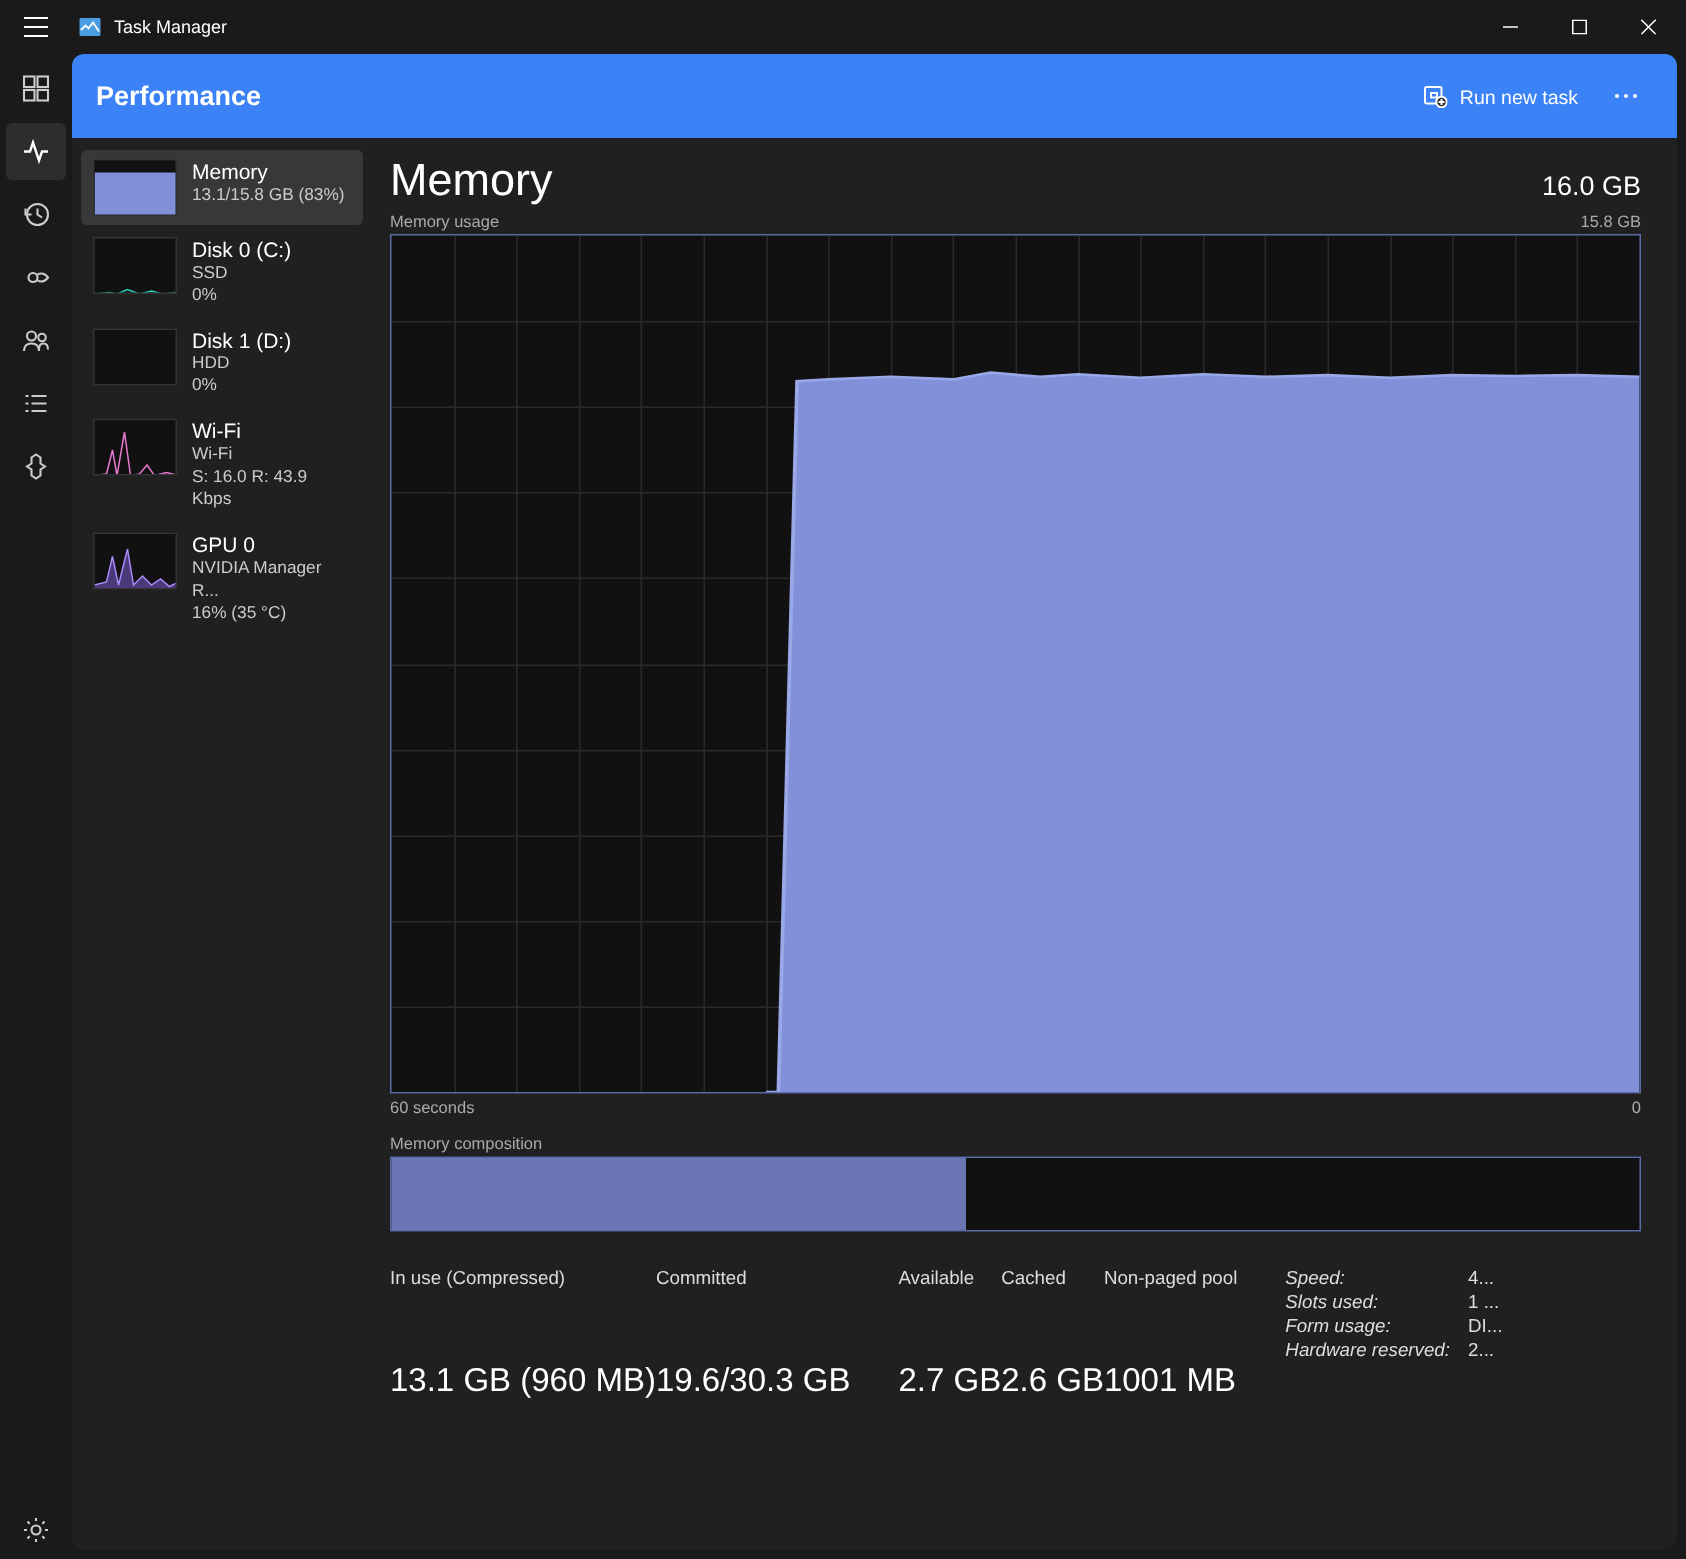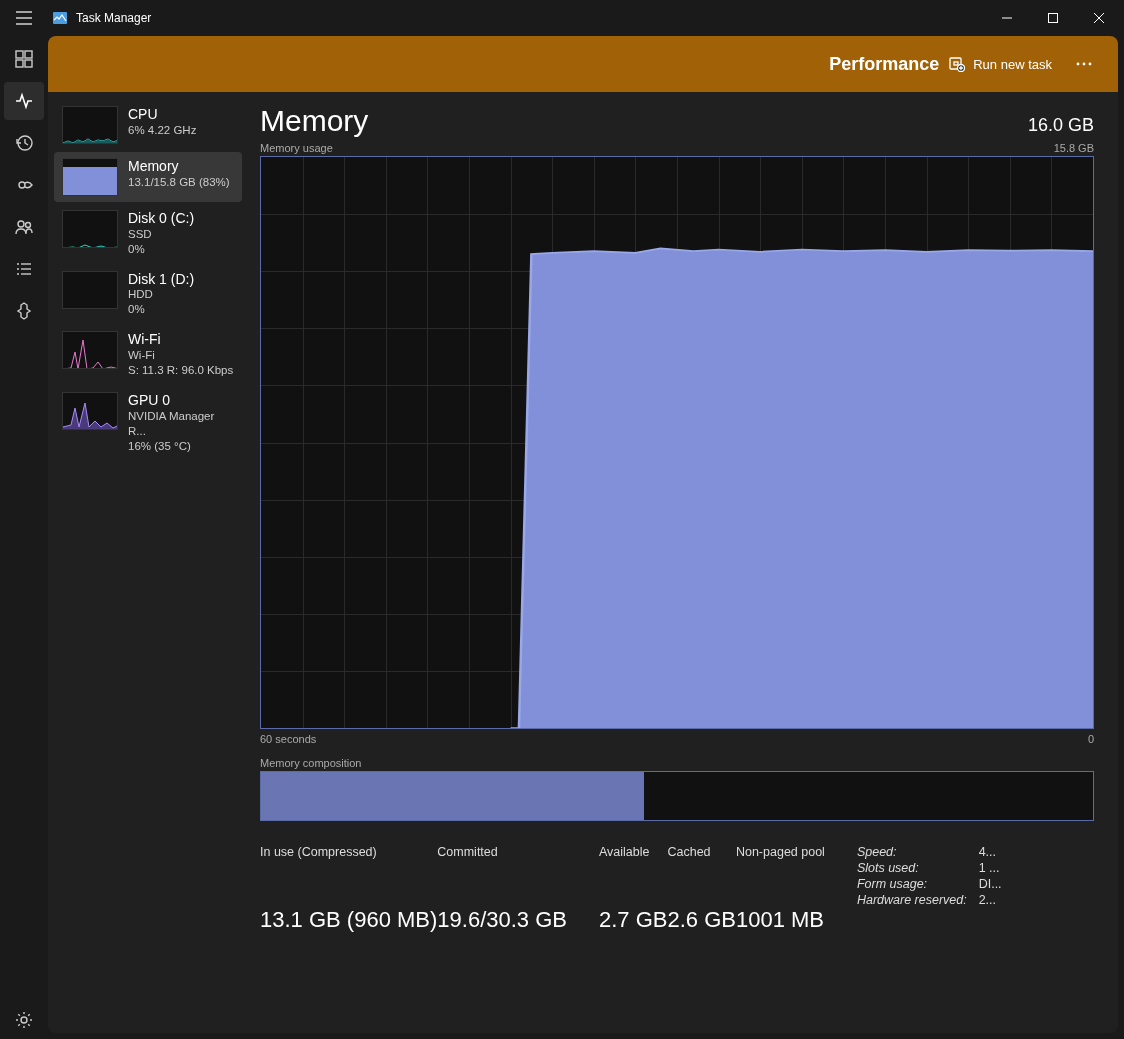--- a/index.html
+++ b/index.html
@@ -9,21 +9,21 @@
 .titlebar-icon { margin-left: 6px; margin-right: 8px; }
 .titlebar-title { font-size: 12px; flex: 1; }
 .win-controls { display: flex; height: 100%; }
 .win-btn { width: 46px; display: flex; align-items: center; justify-content: center; cursor: pointer; }
 .app { display: flex; height: calc(100% - 36px); }
 .nav { width: 48px; display: flex; flex-direction: column; align-items: center; padding-top: 4px; gap: 4px; }
 .nav-item { width: 40px; height: 38px; display: flex; align-items: center; justify-content: center; cursor: pointer; border-radius: 4px; color: #ccc; }
 .nav-item.active { background: #2d2d2d; color: #fff; }
 .nav-spacer { flex: 1; }
 .main { flex: 1; display: flex; flex-direction: column; background: #202020; border-radius: 8px; margin: 0 6px 6px 0; overflow: hidden; }
-.header { height: 56px; display: flex; align-items: center; padding: 0 16px; background: #a16207; text-align: right; }
+.header { height: 56px; display: flex; align-items: center; padding: 0 16px; background: #3b82f6; }
 .header-title { font-size: 18px; font-weight: 600; flex: 1; }
 .header-btn { display: flex; align-items: center; gap: 8px; padding: 6px 10px; cursor: pointer; border-radius: 4px; font-size: 13px; }
 .more-btn { width: 36px; display: flex; align-items: center; justify-content: center; cursor: pointer; margin-left: 4px; }
 .body { flex: 1; display: flex; overflow: hidden; }
 .sidebar { width: 200px; padding: 8px 6px; overflow-y: auto; }
 .side-item { display: flex; gap: 10px; padding: 6px 8px; border-radius: 4px; cursor: pointer; margin-bottom: 2px; align-items: flex-start; }
 .side-item.selected { background: #383838; }
 .thumb { width: 56px; height: 38px; background: #111; border: 1px solid #333; flex-shrink: 0; position: relative; overflow: hidden; }
 .side-title { font-size: 14px; line-height: 1.2; }
 .side-sub { font-size: 11.5px; color: #ccc; line-height: 1.3; }
@@ -169,32 +169,20 @@
           <svg width="16" height="4" fill="#fff">
             <circle cx="2" cy="2" r="1.4"></circle>
             <circle cx="8" cy="2" r="1.4"></circle>
             <circle cx="14" cy="2" r="1.4"></circle>
           </svg>
         </div>
     </div>
 
     <div class="body">
       <div class="sidebar">
-        <div class="side-item">
-          <div class="thumb">
-              <svg width="56" height="38" preserveAspectRatio="none">
-                <polyline points="0,36 5,34 10,36 15,33 20,35 25,32 30,35 35,33 40,34 45,32 50,35 56,33" fill="none" stroke="#3dd4d4" stroke-width="1"></polyline>
-                <polygon points="0,38 0,36 5,34 10,36 15,33 20,35 25,32 30,35 35,33 40,34 45,32 50,35 56,33 56,38" fill="#1a5a5a"></polygon>
-              </svg>
-            </div>
-          <div>
-            <div class="side-title">CPU</div>
-            <div class="side-sub">6% 4.22 GHz</div>
-          </div>
-        </div>
         <div class="side-item selected">
           <div class="thumb">
               <svg width="56" height="38" preserveAspectRatio="none">
                 <polygon points="0,38 0,8 56,8 56,38" fill="#8290d9"></polygon>
               </svg>
             </div>
           <div>
             <div class="side-title">Memory</div>
             <div class="side-sub">13.1/15.8 GB (83%)</div>
           </div>
@@ -225,21 +213,21 @@
         </div>
         <div class="side-item">
           <div class="thumb">
               <svg width="56" height="38">
                 <polyline points="0,37 8,36 12,20 15,37 20,8 24,37 30,36 35,30 40,37 48,35 56,37" fill="none" stroke="#e879cf" stroke-width="1"></polyline>
               </svg>
             </div>
           <div>
             <div class="side-title">Wi-Fi</div>
             <div class="side-sub">Wi-Fi</div>
-            <div class="side-sub2">S: 11.3 R: 96.0 Kbps</div>
+            <div class="side-sub2">S: 16.0 R: 43.9 Kbps</div>
           </div>
         </div>
         <div class="side-item">
           <div class="thumb">
               <svg width="56" height="38">
                 <polygon points="0,38 0,34 8,32 12,15 16,34 22,10 26,34 32,28 38,34 44,30 50,35 56,32 56,38" fill="#4a3a7a"></polygon>
                 <polyline points="0,34 8,32 12,15 16,34 22,10 26,34 32,28 38,34 44,30 50,35 56,32" fill="none" stroke="#a78bfa" stroke-width="1"></polyline>
               </svg>
             </div>
           <div>

